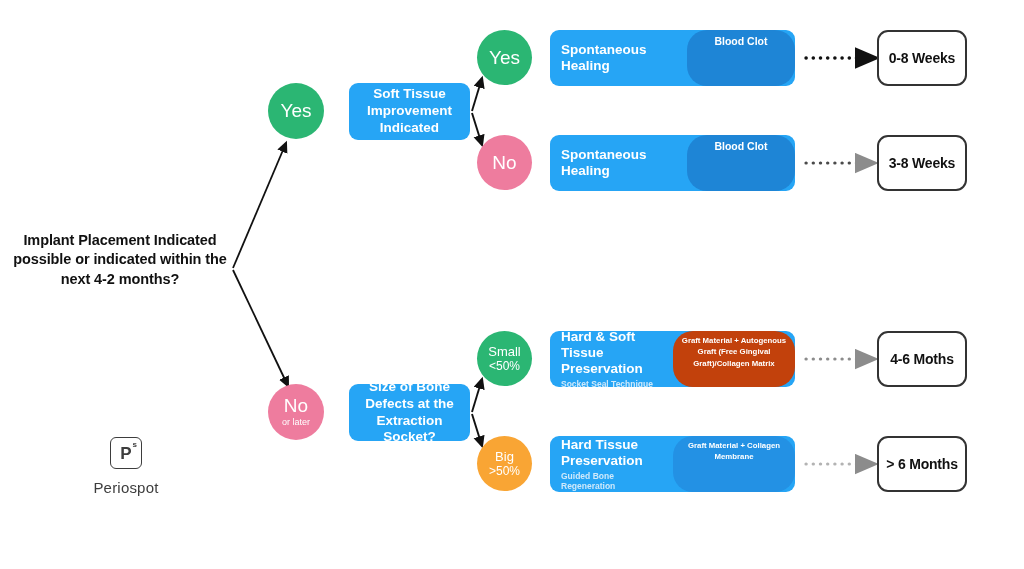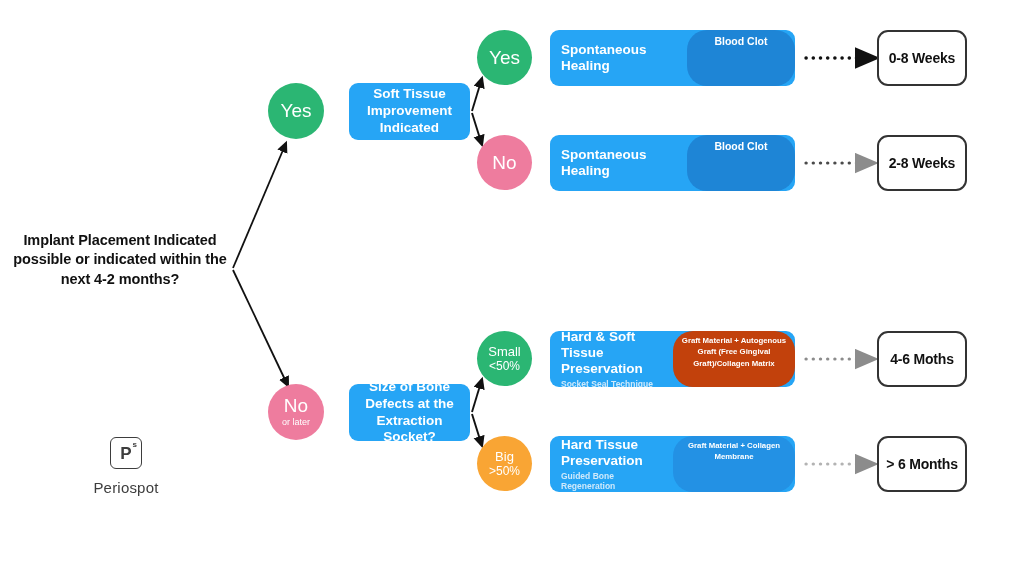--- a/index.html
+++ b/index.html
@@ -286,21 +286,21 @@
     <div class="proc-left">
       <div class="p-title">Hard Tissue Preservation</div>
       <div class="p-sub">Guided Bone Regeneration</div>
     </div>
     <div class="proc-right tiny" style="width:122px; background:#2391E4;">
       <div class="r-text">Graft Material + Collagen Membrane</div>
     </div>
   </div>
 
   <div class="outcome" style="left:877px; top:30px; width:90px; height:56px;">0-8 Weeks</div>
-  <div class="outcome" style="left:877px; top:135px; width:90px; height:56px;">2-8 Weeks</div>
+  <div class="outcome" style="left:877px; top:135px; width:90px; height:56px;">3-8 Weeks</div>
   <div class="outcome" style="left:877px; top:331px; width:90px; height:56px;">4-6 Moths</div>
   <div class="outcome" style="left:877px; top:436px; width:90px; height:56px;">&gt; 6 Months</div>
 
   <div class="logo-wrap">
     <div class="logo-mark">
       <span class="p-glyph">P</span>
       <span class="s-glyph">s</span>
     </div>
     <div class="logo-text">Periospot</div>
   </div>

